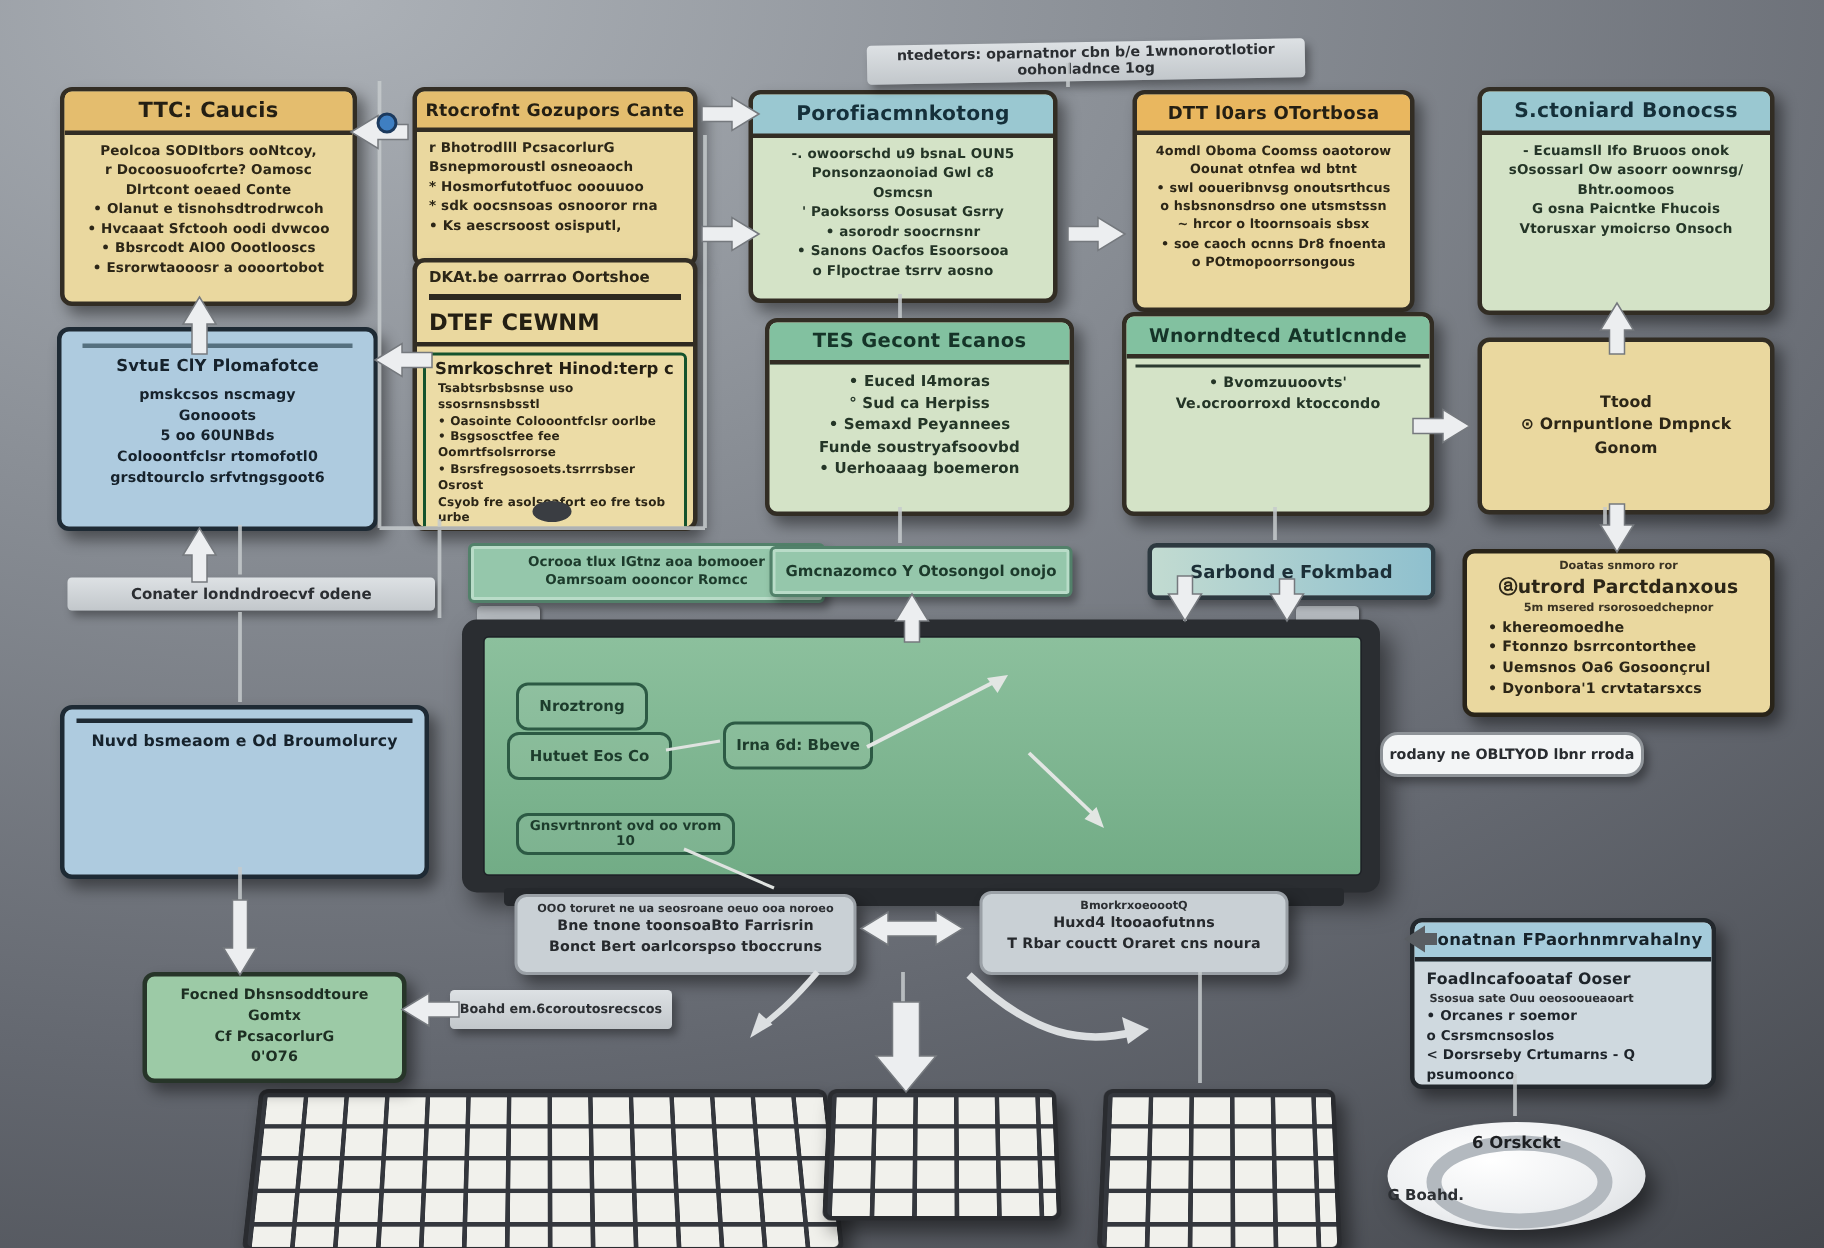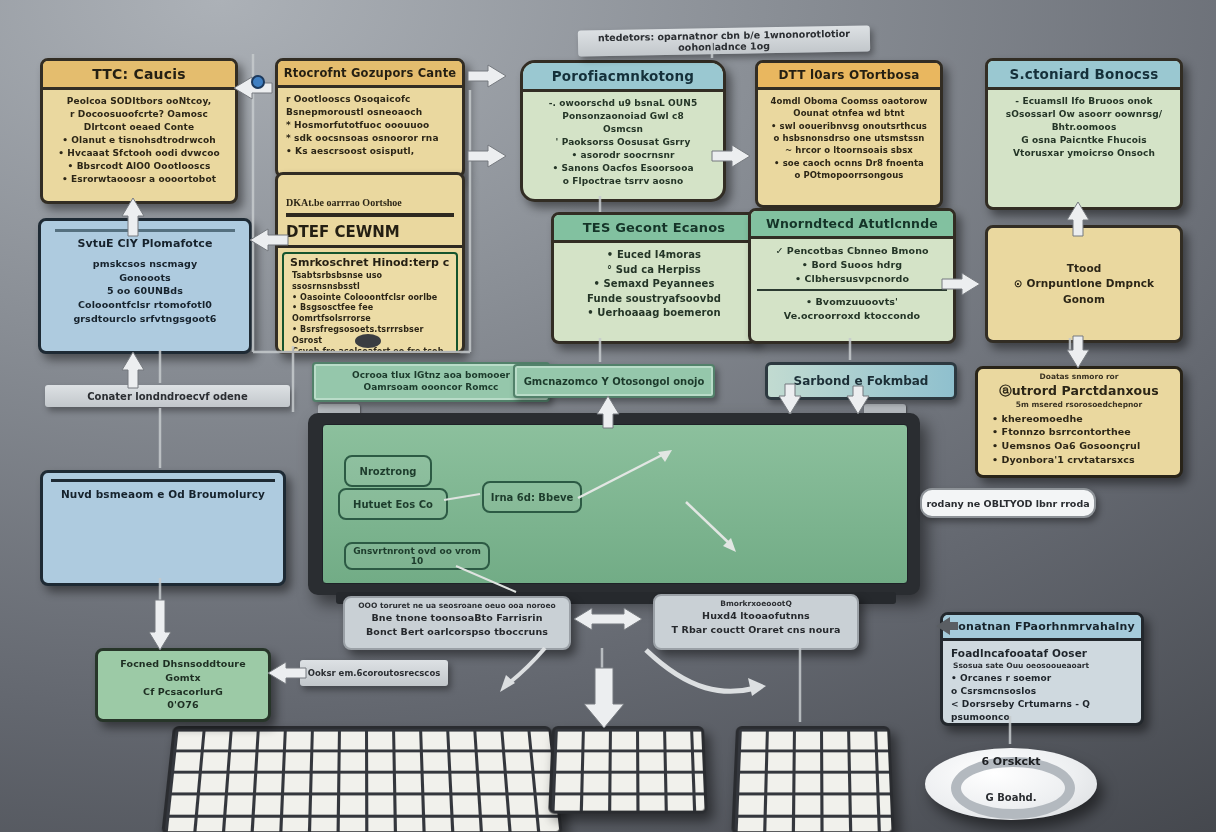--- a/index.html
+++ b/index.html
@@ -17,21 +17,21 @@
   .h-orange{background:#e9b75f;}
   .b-green{background:#d4e3c7;}
   .h-teal{background:#9ac8d1;color:#15303a;}
   .h-green{background:#82c1a0;color:#153428;}
   .b-blue{background:#aecbdf;border-color:#1e2a34;color:#121e28;}
   .b-blue .bdy{color:#16222c;}
   .b-gray{background:#c9d0d5;border:2px solid #9aa0a6;color:#26292d;}
   .b-gray .bdy{color:#26292d;}
   .smalltxt{font-size:7.5px;font-weight:700;text-align:center;line-height:1.3;padding:3px 4px 0;color:#2c2f33;}
   .sep{border-top:2px solid #2b3a30;margin:4px 6px;}
-  .strip{font-size:10px;font-weight:700;padding:22px 8px 3px;color:#2c2617;font-family:Liberation Serif, serif;}
+  .strip{font-size:10px;font-weight:700;padding:5px 8px 3px;color:#2c2617;}
   .divider{border-top:4px solid #2e2920;margin:2px 8px;}
   .hdr2{font-size:15px;font-weight:700;padding:4px 8px;color:#241f13;border-bottom:3px solid #2e2920;}
   .inner{border:2px solid #14532d;margin:4px;border-radius:4px;background:#ecdca6;}
   .sub{font-size:11px;font-weight:700;padding:2px 6px 0;color:#241f13;}
   .banner{position:absolute;display:flex;flex-direction:column;align-items:center;justify-content:center;font-weight:700;box-shadow:3px 4px 6px rgba(0,0,0,.35);z-index:10;text-align:center;}
   .silver{background:linear-gradient(#dde1e4,#c2c7cb);color:#2b2e32;border-radius:3px;}
   .greenb{background:#95c7ab;border:2px solid #52816a;color:#1c3a2b;border-radius:4px;box-shadow:inset 0 0 0 2px #b9dcc8,3px 4px 6px rgba(0,0,0,.35);}
   .tealgrad{background:linear-gradient(90deg,#c2dbd1,#8fc0ce);border:3px solid #2d3940;color:#1c2f37;border-radius:6px;}
   .whiteb{background:#f3f5f6;border:2px solid #8e9398;border-radius:12px;color:#292c30;}
   .monitor{position:absolute;left:308px;top:413px;width:612px;height:182px;background:#2a2d31;border-radius:10px;box-shadow:7px 9px 16px rgba(0,0,0,.5);z-index:5;}
@@ -44,21 +44,21 @@
       background-size:27px 22px;box-shadow:5px 7px 12px rgba(0,0,0,.5);transform-origin:50% 0;z-index:4;}
   .kb1{left:173px;top:726px;width:372px;height:104px;transform:perspective(700px) rotateX(22deg);}
   .kb2{left:552px;top:726px;width:146px;height:84px;transform:perspective(700px) rotateX(22deg);}
   .kb3{left:736px;top:726px;width:148px;height:104px;transform:perspective(700px) rotateX(22deg);}
   .kbbar{position:absolute;left:213px;top:798px;width:110px;height:13px;background:#2c2f33;border-radius:3px;z-index:3;}
   .mouse{position:absolute;left:925px;top:748px;width:172px;height:72px;border-radius:50%;
          background:radial-gradient(ellipse at 40% 35%, #ffffff 0%, #edeff1 55%, #d6d9dc 100%);
          box-shadow:6px 9px 14px rgba(0,0,0,.5);z-index:6;}
   .mouse-ring{position:absolute;left:26px;top:9px;width:104px;height:42px;border:10px solid #b3b9bf;border-radius:50%;}
   .mouse-top{position:absolute;left:0;top:7px;width:172px;text-align:center;font-size:11px;font-weight:700;color:#1d1f22;}
-  .mouse-bot{position:absolute;left:0;top:44px;width:172px;text-align:center;font-size:10px;font-weight:700;color:#2b2e32;}
+  .mouse-bot{position:absolute;left:0;top:44px;width:172px;text-align:left;font-size:10px;font-weight:700;color:#2b2e32;}
   .overlay{position:absolute;left:0;top:0;pointer-events:none;z-index:40;}
 </style>
 </head>
 <body>
 
 <div id="stage">
 
   <div class="banner silver" style="left:578px;top:28px;width:292px;height:26px;font-size:9.5px;transform:rotate(-1deg);">
     <div>ntedetors: oparnatnor cbn b/e 1wnonorotlotior oohonladnce 1og</div>
   </div>
@@ -72,21 +72,21 @@
         <div>• Olanut e tisnohsdtrodrwcoh</div>
         <div>• Hvcaaat Sfctooh oodi dvwcoo</div>
         <div>• Bbsrcodt AlO0 Oootlooscs</div>
         <div>• Esrorwtaooosr a oooortobot</div>
       </div>
   </div>
 
   <div class="box b-tan" style="left:275px;top:58px;width:184px;height:114px;">
     <div class="hdr h-tan" style="font-size:11.5px;">Rtocrofnt Gozupors Cante</div>
     <div class="bdy" style="font-size:9px;">
-        <div>r Oootlooscs Osoqaicofc</div>
+        <div>r Bhotrodlll PcsacorlurG</div>
         <div>Bsnepmoroustl osneoaoch</div>
         <div>* Hosmorfutotfuoc ooouuoo</div>
         <div>* sdk oocsnsoas osnooror rna</div>
         <div>• Ks aescrsoost osisputl,</div>
       </div>
   </div>
 
   <div class="box b-tan" style="left:275px;top:172px;width:184px;height:176px;">
     <div class="strip">DKAt.be oarrrao Oortshoe</div>
     <div class="divider"></div>
@@ -97,21 +97,21 @@
           <div>Tsabtsrbsbsnse uso ssosrnsnsbsstl</div>
           <div>• Oasointe Colooontfclsr oorlbe</div>
           <div>• Bsgsosctfee fee Oomrtfsolsrrorse</div>
           <div>• Bsrsfregsosoets.tsrrrsbser Osrost</div>
           <div>Csyob fre asolsoafort eo fre tsob urbe</div>
           <div>Clostl Crebsorssbldrbabe</div>
         </div>
     </div>
   </div>
 
-  <div class="box b-green" style="left:520px;top:60px;width:200px;height:136px;border-radius:15px;">
+  <div class="box b-green" style="left:499px;top:60px;width:200px;height:136px;">
     <div class="hdr h-teal" style="font-size:13.5px;">Porofiacmnkotong</div>
     <div class="bdy center" style="font-size:9px;color:#243527;">
         <div>-. owoorschd u9 bsnaL OUN5</div>
         <div>Ponsonzaonoiad Gwl c8</div>
         <div>Osmcsn</div>
         <div>' Paoksorss Oosusat Gsrry</div>
         <div>• asorodr soocrnsnr</div>
         <div>• Sanons Oacfos Esoorsooa</div>
         <div>o Flpoctrae tsrrv aosno</div>
       </div>
@@ -146,38 +146,33 @@
     <div class="bdy center" style="font-size:11px;padding-top:2px;">SvtuE ClY Plomafotce</div>
     <div class="bdy center" style="font-size:9.5px;padding-top:0;">
         <div>pmskcsos nscmagy</div>
         <div>Gonooots</div>
         <div>5 oo 60UNBds</div>
         <div>Colooontfclsr rtomofotl0</div>
         <div>grsdtourclo srfvtngsgoot6</div>
       </div>
   </div>
 
-  <div class="box b-green" style="left:510px;top:212px;width:200px;height:126px;margin-left:41px;">
+  <div class="box b-green" style="left:510px;top:212px;width:200px;height:126px;">
     <div class="hdr h-green" style="font-size:13px;">TES Gecont Ecanos</div>
     <div class="bdy center" style="font-size:10px;color:#243527;">
         <div>• Euced I4moras</div>
         <div>° Sud ca Herpiss</div>
         <div>• Semaxd Peyannees</div>
         <div>Funde soustryafsoovbd</div>
         <div>• Uerhoaaag boemeron</div>
       </div>
   </div>
 
   <div class="box b-green" style="left:748px;top:208px;width:202px;height:130px;">
     <div class="hdr h-green" style="font-size:12.5px;">Wnorndtecd Atutlcnnde</div>
-    <div class="bdy center" style="font-size:9.5px;color:#243527;padding-bottom:0;">
-        <div>✓ Pencotbas Cbnneo Bmono</div>
-        <div>• Bord Suoos hdrg</div>
-        <div>• Clbhersusvpcnordo</div>
-      </div>
     <div class="sep"></div>
     <div class="bdy center" style="font-size:9.5px;color:#243527;padding-top:0;">
         <div>• Bvomzuuoovts'</div>
         <div>Ve.ocroorroxd ktoccondo</div>
       </div>
   </div>
 
   <div class="box b-tan" style="left:985px;top:225px;width:192px;height:112px;display:flex;align-items:center;justify-content:center;">
     <div class="bdy center" style="font-size:10.5px;">
         <div>Ttood</div>
@@ -273,21 +268,21 @@
   <div class="box" style="left:95px;top:648px;width:170px;height:68px;background:#9ccaa6;border-color:#273529;z-index:8;">
     <div class="bdy center" style="font-size:9.5px;color:#1d2e22;padding-top:6px;">
         <div>Focned Dhsnsoddtoure</div>
         <div>Gomtx</div>
         <div>Cf PcsacorlurG</div>
         <div>0'O76</div>
       </div>
   </div>
 
   <div class="banner silver" style="left:300px;top:660px;width:148px;height:26px;font-size:8.5px;">
-    <div>Ooksr em.6coroutosrecscos</div>
+    <div>Boahd em.6coroutosrecscos</div>
   </div>
 
   <div class="kbbar"></div>
   <div class="kb kb1"></div>
   <div class="kb kb2"></div>
   <div class="kb kb3"></div>
 
   <div class="mouse">
     <div class="mouse-ring"></div>
     <div class="mouse-top">6 Orskckt</div>

